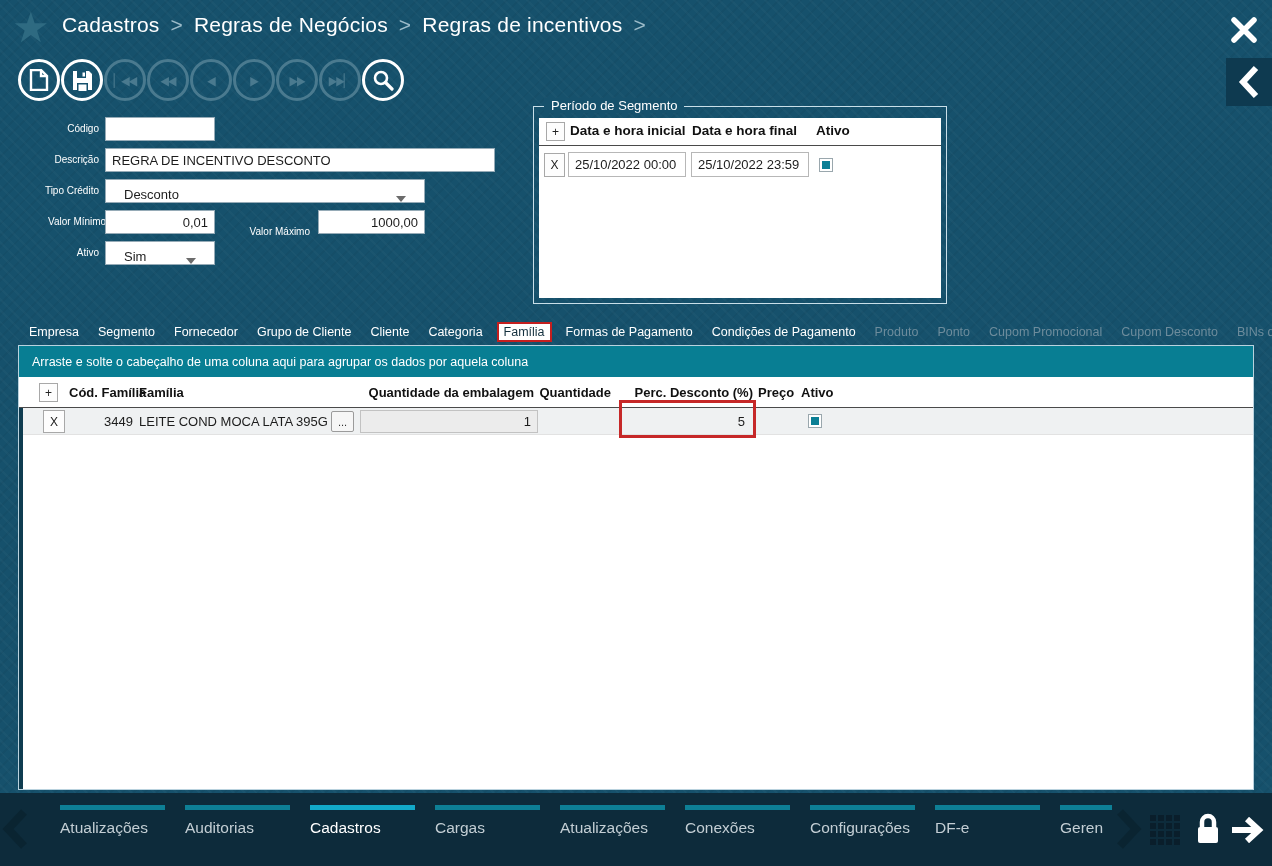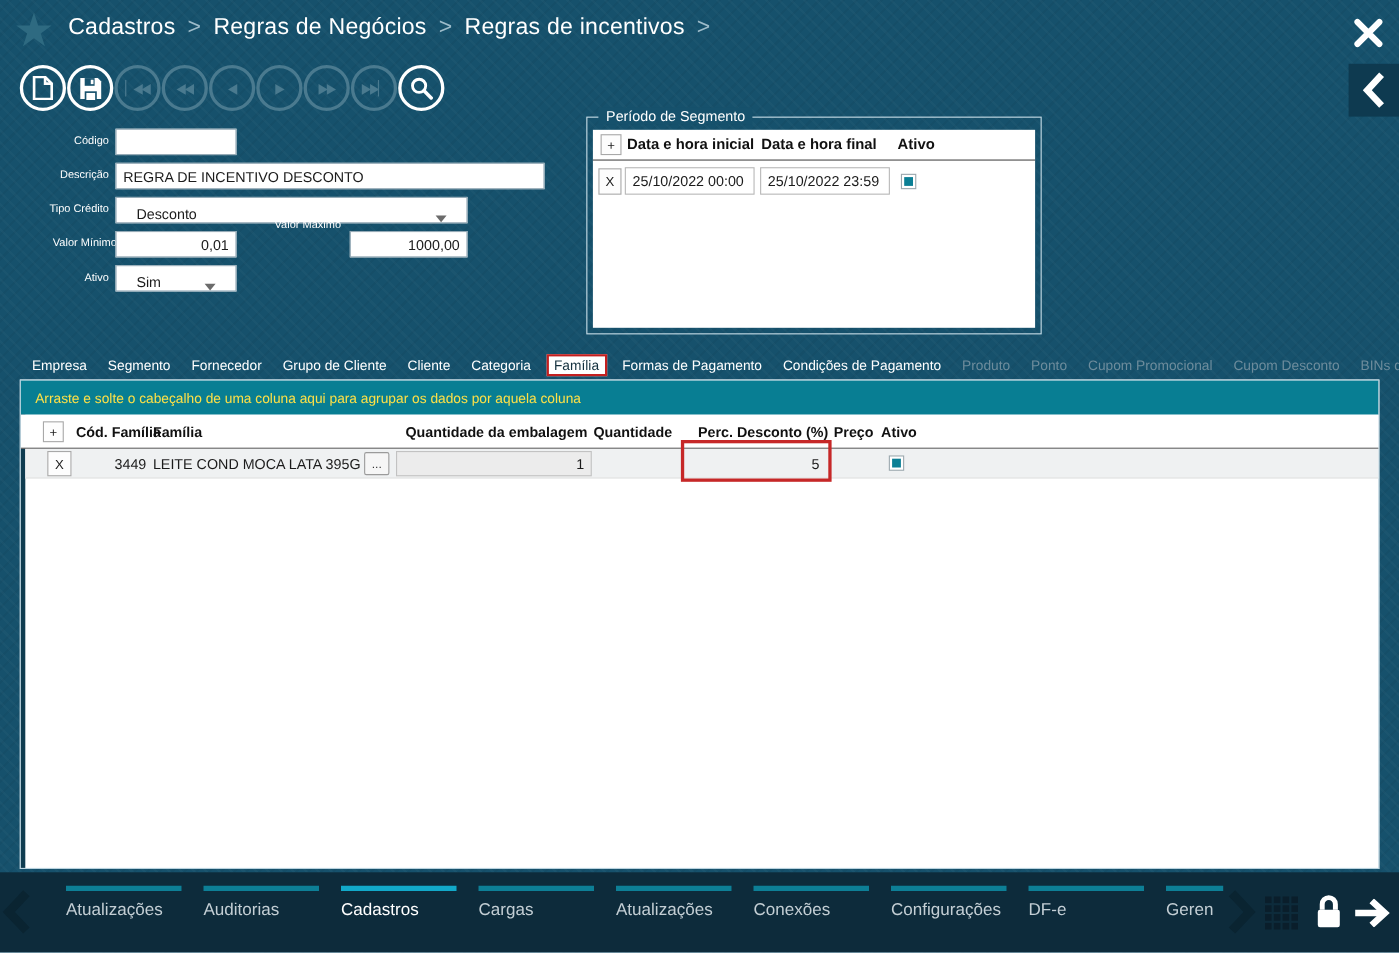--- a/index.html
+++ b/index.html
@@ -69,21 +69,21 @@
   .chk.checked::after { content:""; position:absolute; left:2px; top:2px; right:2px; bottom:2px; background:#0b7f95; }
 
   
   .tabs { position:absolute; left:29px; top:320px; height:23px; display:flex; align-items:center; gap:19px; white-space:nowrap; }
   .tab { font-size:12.5px; color:#ffffff; cursor:pointer; }
   .tab.disabled { color:#6d8c9c; cursor:default; }
   .tab.selected { background:#ffffff; color:#14303e; border:2px solid #c41f1f; padding:1px 5px; margin:-2px -5px; }
 
   
   .grid-panel { position:absolute; left:18px; top:345px; width:1236px; height:445px; background:#ffffff; border:1px solid #b9d2de; }
-  .group-bar { position:absolute; left:0; right:0; top:0; height:31px; background:#087e93; color:#fde047; font-size:12.5px; display:flex; align-items:center; padding-left:13px; }
+  .group-bar { position:absolute; left:0; right:0; top:0; height:31px; background:#087e93; color:#ffffff; font-size:12.5px; display:flex; align-items:center; padding-left:13px; }
   .grid-strip { position:absolute; left:0; top:31px; bottom:0; width:4px; background:#0f3c50; }
   .g-header { position:absolute; left:0; right:0; top:31px; height:31px; border-bottom:1px solid #4a4a4a; background:#ffffff; }
   .g-header .col-h { position:absolute; top:8px; font-size:13px; font-weight:bold; color:#111; white-space:nowrap; }
   .g-row { position:absolute; left:4px; right:0; top:62px; height:27px; background:#eff1f2; border-bottom:1px solid #e2e2e2; font-size:13px; color:#1c1c1c; }
   .cell { position:absolute; top:6px; white-space:nowrap; }
   .cell.num { text-align:right; }
   .browse-btn { position:absolute; left:308px; top:3px; width:23px; height:21px; background:#f6f6f6; border:1px solid #9b9b9b; border-radius:2px; font-size:11px; color:#333; display:flex; align-items:center; justify-content:center; cursor:pointer; }
   .qty-box { position:absolute; left:337px; top:2px; width:178px; height:23px; background:#ececec; border:1px solid #c2c2c2; font-size:13px; text-align:right; line-height:21px; padding-right:6px; }
   .red-box { position:absolute; border:3px solid #c62828; pointer-events:none; }
   .red-box.perc { left:600px; top:54px; width:137px; height:38px; }
@@ -174,21 +174,21 @@
   <input class="f-input" style="left: 105px; top: 148px; width: 390px;" value="REGRA DE INCENTIVO DESCONTO">
 
   <div class="f-label" style="top:179px;padding-left:16px;">Tipo Crédito</div>
   <div class="f-select" style="left:105px; top:179px; width:320px;">
     <span class="sel-text">Desconto</span>
     <span class="caret"></span>
   </div>
 
   <div class="f-label" style="top:210px;padding-left:48px;">Valor Mínimo</div>
   <input class="f-input num" style="left: 105px; top: 210px; width: 110px;" value="0,01">
-  <div class="f-label" style="left:211px; top:193px;text-align:right;">Valor Máximo</div>
+  <div class="f-label" style="left:211px; top:220px;text-align:right;">Valor Máximo</div>
   <input class="f-input num" style="left: 318px; top: 210px; width: 107px;" value="1000,00">
 
   <div class="f-label" style="top:241px;">Ativo</div>
   <div class="f-select" style="left:105px; top:241px; width:110px;">
     <span class="sel-text">Sim</span>
     <span class="caret"></span>
   </div>
 
   <div class="pv-box">
     <div class="pv-legend">Período de Segmento</div>

